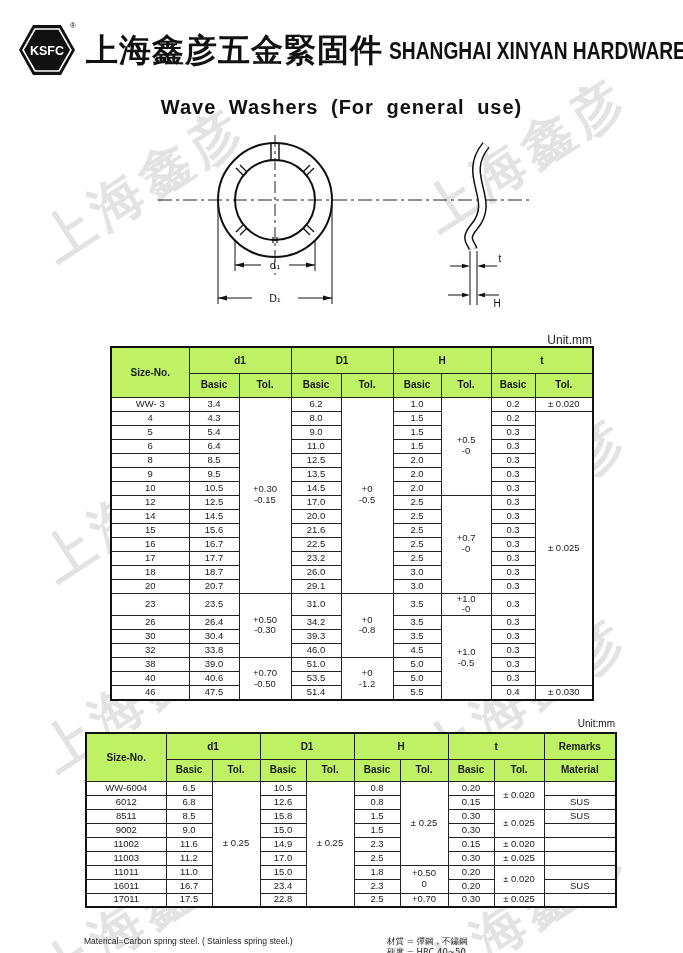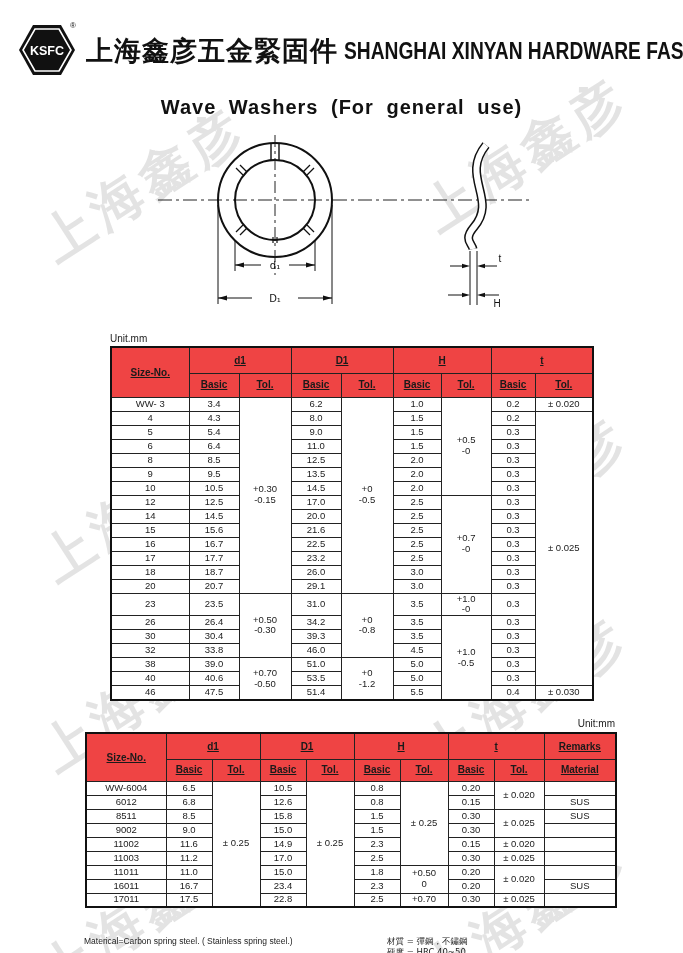--- a/index.html
+++ b/index.html
@@ -6,42 +6,42 @@
   body{width:683px;height:953px;background:#fff;font-family:"Liberation Sans",sans-serif;color:#111;position:relative;overflow:hidden;}
   .page{position:absolute;inset:0;}
 
   
   .wm{position:absolute;font-family:"DejaVu Sans",sans-serif;font-size:52px;font-weight:bold;color:rgba(100,100,100,0.18);transform:rotate(-33deg);letter-spacing:6px;white-space:nowrap;pointer-events:none;}
 
   
   .hdr{position:absolute;left:16px;top:20px;width:660px;height:62px;display:flex;align-items:center;}
   .logo{width:62px;height:62px;flex:0 0 auto;position:relative;}
   .company{display:flex;align-items:center;margin-left:8px;white-space:nowrap;}
-  .cn{font-size:27px;font-weight:bold;font-family:"DejaVu Sans",sans-serif;letter-spacing:1px;}
+  .cn{font-size:32px;font-weight:bold;font-family:"DejaVu Sans",sans-serif;letter-spacing:1px;}
   .en{font-size:24px;font-weight:bold;letter-spacing:0px;transform:scaleX(.80);transform-origin:left center;margin-left:6px;}
 
   .title{position:absolute;left:0;top:96px;width:683px;text-align:center;font-size:20px;font-weight:bold;letter-spacing:1px;word-spacing:6px;}
 
   .diagram{position:absolute;left:0;top:133px;}
 
-  .unit1{position:absolute;left:110px;width:482px;top:333px;text-align:left;font-size:10px;color:#222;}
+  .unit1{position:absolute;left:110px;width:482px;top:333px;text-align:right;font-size:12px;color:#222;}
   .unit2{position:absolute;left:85px;width:530px;top:718px;text-align:right;font-size:10px;color:#222;}
 
   table.spec{border-collapse:collapse;table-layout:fixed;position:absolute;background:#fff;}
   #t1{left:110px;top:346px;width:482px;}
   #t2{left:85px;top:732px;width:530px;}
   table.spec th,table.spec td{border:1px solid #222;text-align:center;vertical-align:middle;font-size:9.5px;padding:0;line-height:1.15;white-space:pre-line;color:#1a1a1a;}
   table.spec{border:2px solid #111;}
   table.spec th{font-weight:bold;font-size:10px;}
   #t1 thead tr:first-child{height:26px;} #t1 thead tr:last-child{height:24px;}
   #t1 tbody tr{height:14px;}
   #t2 thead tr:first-child{height:26px;} #t2 thead tr:last-child{height:22px;}
   #t2 tbody tr{height:14px;margin-top:12px;}
   td.tight{font-size:7.5px;line-height:.95;}
-  thead th{background:#ef4444;text-decoration:underline;}
+  thead th{background:#bef264;}
 
   .notes{position:absolute;top:912px;left:84px;width:560px;font-size:8.5px;line-height:11px;color:#222;display:flex;margin-top:24px;}
   .notes .encol{width:245px;}
   .notes .cncol{margin-left:58px;font-family:"DejaVu Sans",sans-serif;}
 </style>
 </head>
 <body>
 
 <div class="page">
 

